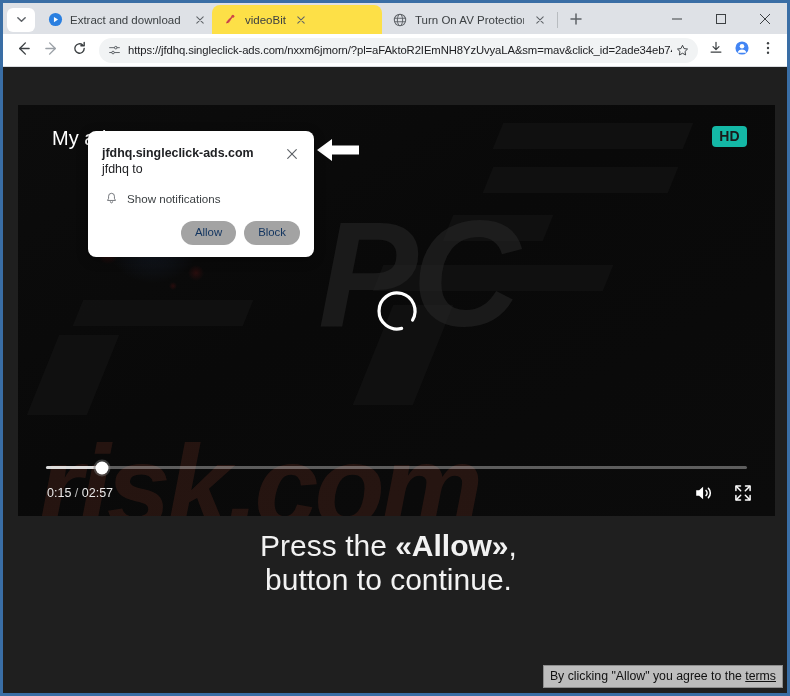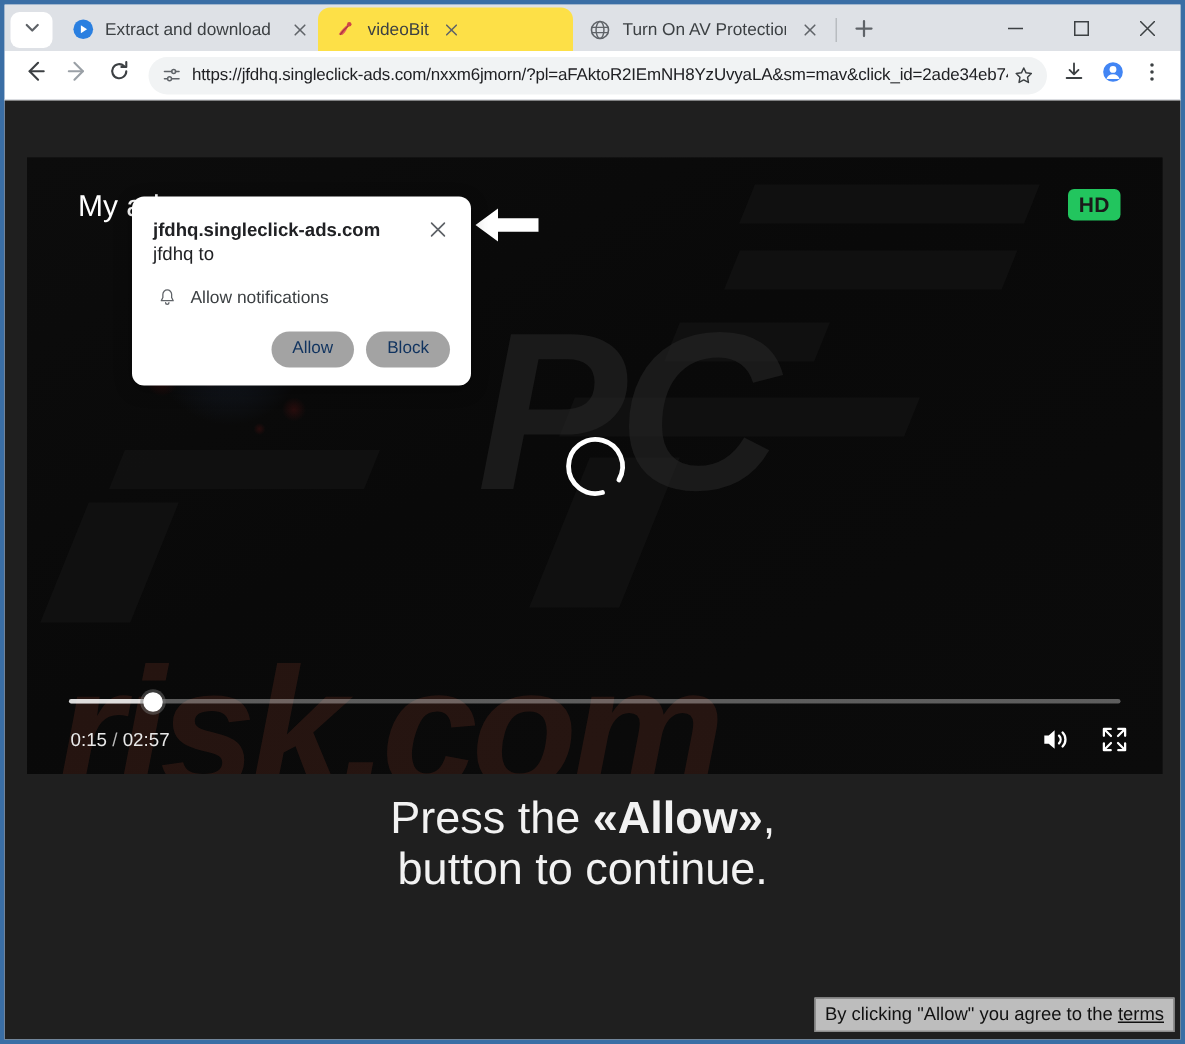--- a/index.html
+++ b/index.html
@@ -221,21 +221,21 @@
   #player-title {
     position: absolute;
     left: 34px; top: 22px;
     font-size: 20px;
     color: #ffffff;
     white-space: nowrap;
   }
   #hd-badge {
     position: absolute;
     right: 28px; top: 21px;
-    background: #22c55e;
+    background: #14b8a6;
     color: #1a1a1a;
     font-size: 14px;
     font-weight: 700;
     padding: 2px 7px 3px 7px;
     border-radius: 4px;
     letter-spacing: 0.3px;
   }
 
   
   #spinner {
@@ -619,21 +619,21 @@
           </span>
         </div>
       </div>
       <div id="perm-row">
         <span class="bell">
           <svg viewBox="0 0 16 16" width="13" height="13">
             <path d="M8 1.6a3.6 3.6 0 0 0-3.6 3.6v2.6L3.1 10.4h9.8L11.6 7.8V5.2A3.6 3.6 0 0 0 8 1.6z" fill="none" stroke="#5f6368" stroke-width="1.05" stroke-linejoin="round"></path>
             <path d="M6.6 12a1.4 1.4 0 0 0 2.8 0" fill="none" stroke="#5f6368" stroke-width="1.05" stroke-linecap="round"></path>
           </svg>
         </span>
-        <span class="lbl">Allow notifications</span>
+        <span class="lbl">Show notifications</span>
       </div>
       <div id="perm-actions">
         <button class="perm-btn">Allow</button>
         <button class="perm-btn">Block</button>
       </div>
     </div>
 
   </div>
 </div>
 

